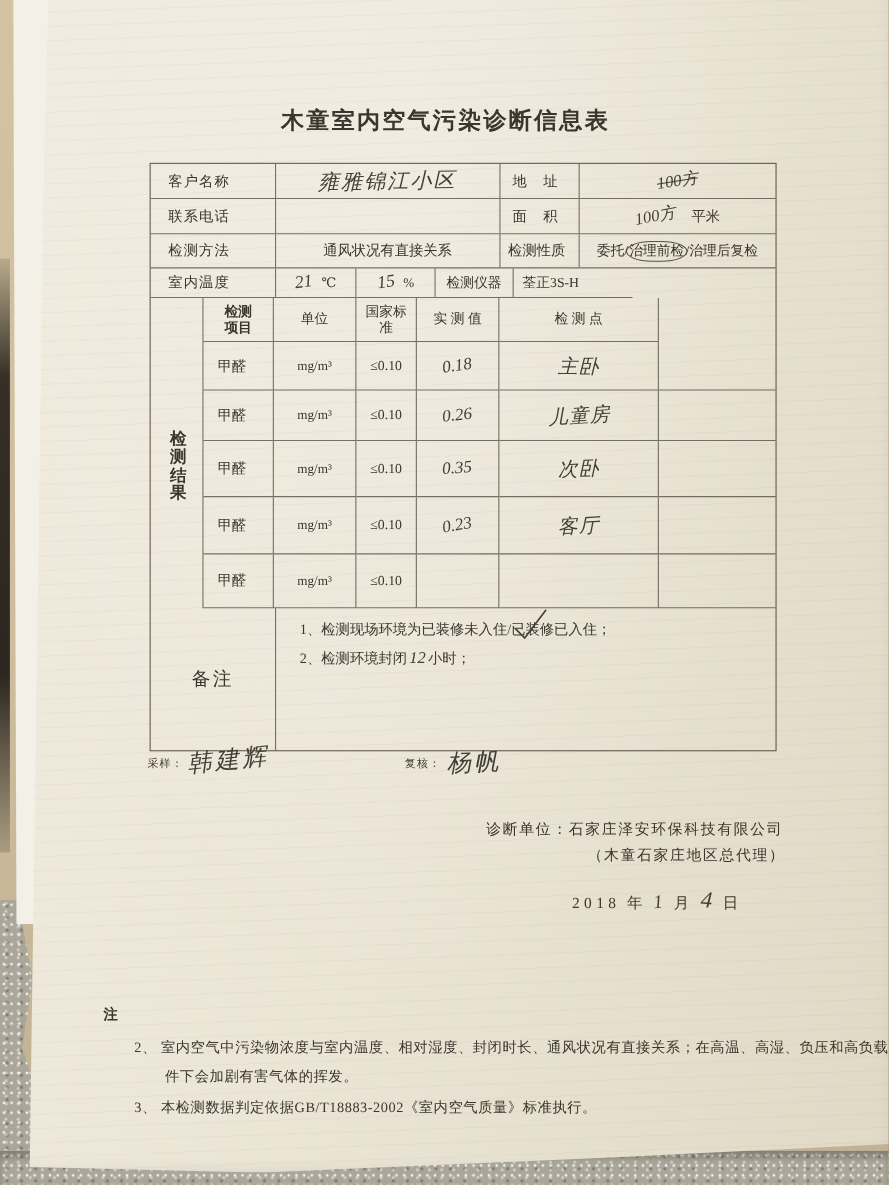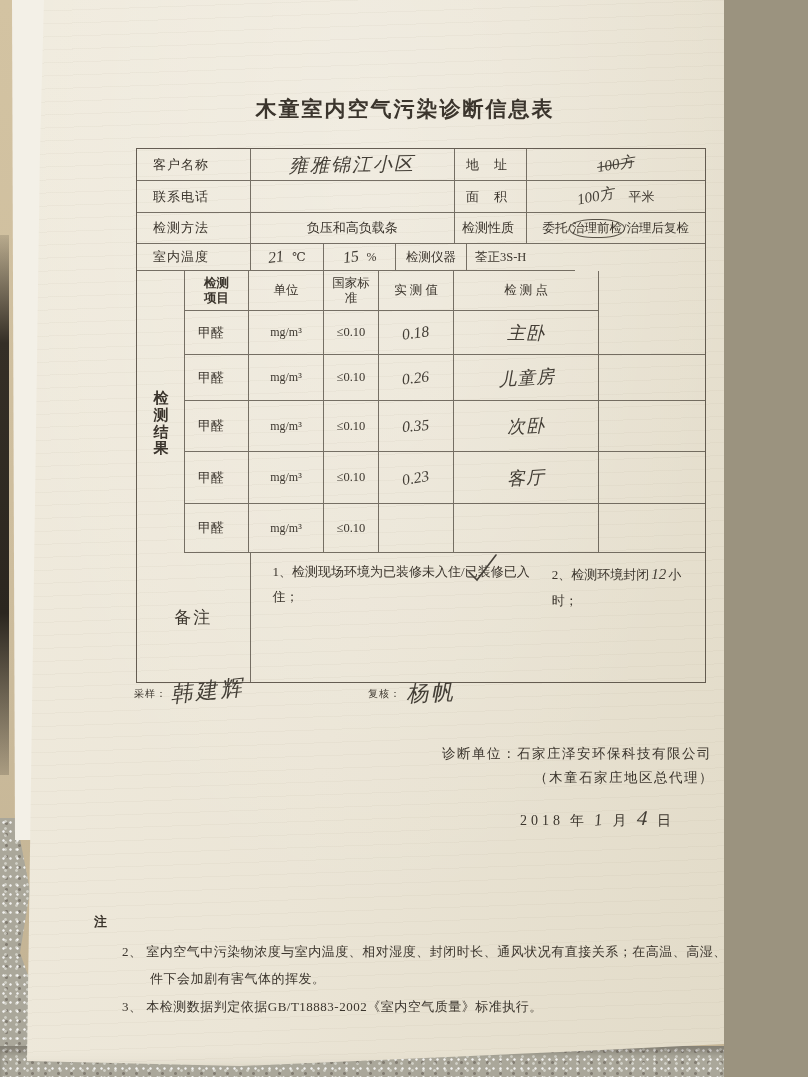--- a/index.html
+++ b/index.html
@@ -1,17 +1,17 @@
 <!DOCTYPE html>
 <html><head>
 <meta charset="utf-8">
 <style>
   html,body{margin:0;padding:0;background:#9b937f;}
   #photo{
-    position:relative;width:724px;height:1077px;overflow:hidden;
+    position:relative;width:808px;height:1077px;overflow:hidden;
     background:linear-gradient(180deg,#d3c3a2 0%,#cdbd9d 55%,#c2b293 100%);
     font-family:"Liberation Serif","DejaVu Serif",serif;
   }
   
   .sparkle{
     background-color:#aaa79a;
     background-image:
       radial-gradient(circle, rgba(255,255,255,.85) 0 .8px, transparent 1.6px),
       radial-gradient(circle, rgba(235,235,228,.6) 0 .9px, transparent 1.8px),
       radial-gradient(circle, rgba(120,115,104,.8) 0 1px, transparent 2px);
@@ -53,21 +53,21 @@
   .vcell{width:50px;box-sizing:border-box;border-right:1px solid rgba(66,58,48,.7);
     display:flex;align-items:center;justify-content:center;}
   .vlabel{writing-mode:vertical-lr;text-orientation:upright;letter-spacing:17px;font-size:15px;font-weight:bold;}
   .rcol{width:520px;display:flex;flex-direction:column;}
   .hrow{height:40px;} 
   .d1{height:44px;} .d2{height:46px;} .d3{height:51px;} .d4{height:52px;} .d5{height:49px;}
   .hcell{font-size:12.5px;line-height:1.15;text-align:center;}
   .wrapped{display:inline-block;}
   .w-item{width:30px;font-weight:bold;} .w-std{width:42px;}
   .rem{height:129px;}
-  .rem-content{align-items:flex-start;justify-content:flex-start;padding:7px 0 0 22px;font-size:13px;line-height:1.9;}
+  .rem-content{flex-direction:column;align-items:flex-start;justify-content:flex-start;padding:7px 0 0 22px;font-size:13px;line-height:1.9;}
   
   .hw-name{font-size:19px;transform:rotate(-1deg);letter-spacing:2px;}
   .hw-strike{font-size:15px;transform:rotate(-9deg);text-decoration:line-through;}
   .hw-area{font-size:15px;transform:rotate(-11deg);}
   .hw-num{font-size:16px;transform:rotate(-7deg);}
   .circle-mark{border:1.4px solid rgba(62,56,47,.85);border-radius:50% / 60%;padding:0 2px;margin:0 -2px;}
   .hw-meas{font-size:15.5px;}
   .hw-point{font-size:18px;letter-spacing:1px;}
   .d1 .hw-meas{transform:rotate(-8deg);} .d2 .hw-meas{transform:rotate(-6deg);}
   .d3 .hw-meas{transform:rotate(-4deg);} .d4 .hw-meas{transform:rotate(-10deg);}
@@ -116,21 +116,21 @@
         </div>
         <div class="cell lab pr" style="width:72px;padding-left:11px">面　积</div>
         <div class="cell nbr" style="width:179px;justify-content:center;gap:14px">
           <span class="hw hw-area">100方</span>
           <span class="pr">平米</span>
         </div>
       </div>
 
       <div class="row r3">
         <div class="cell lab pr" style="width:114px">检测方法</div>
-        <div class="cell ctr pr" style="width:205px">负压和高负载条</div>
+        <div class="cell ctr pr" style="width:205px">通风状况有直接关系</div>
         <div class="cell lab pr" style="width:72px;padding-left:7px;letter-spacing:0">检测性质</div>
         <div class="cell ctr pr nbr" style="width:179px;font-size:12.5px;letter-spacing:0">
           <span>委托/</span>
             <span class="circle-mark">治理前检</span>
             <span>/治理后复检</span>
         </div>
       </div>
 
       <div class="row r4">
         <div class="cell lab pr" style="width:114px">室内温度</div>

